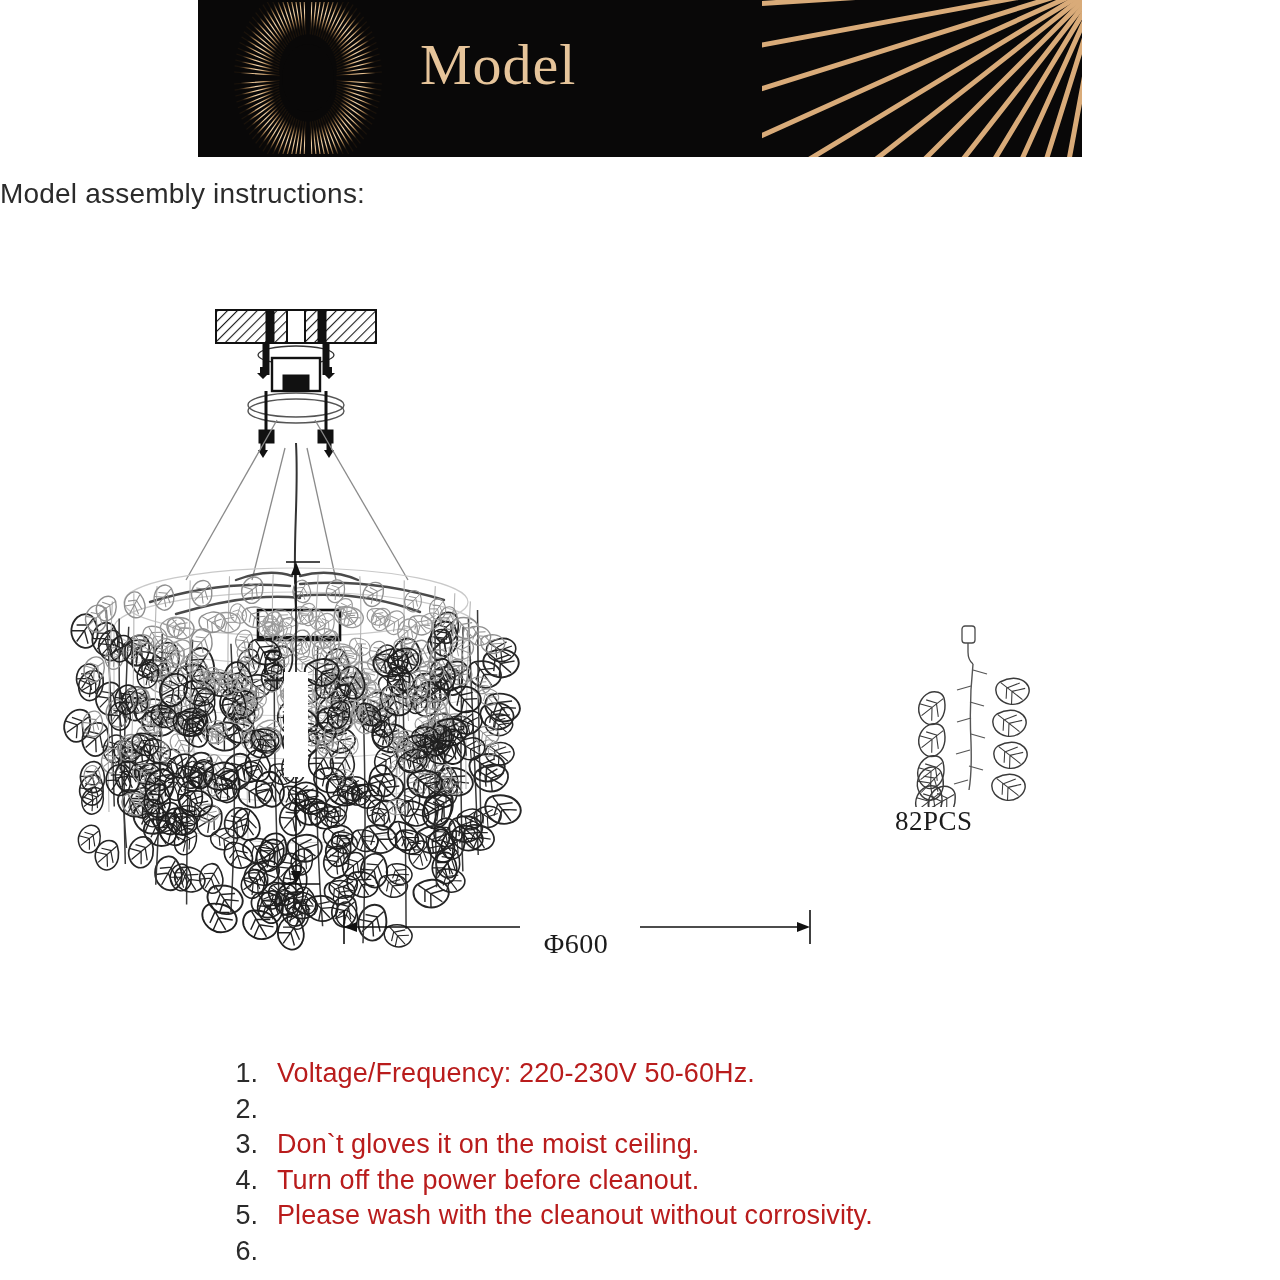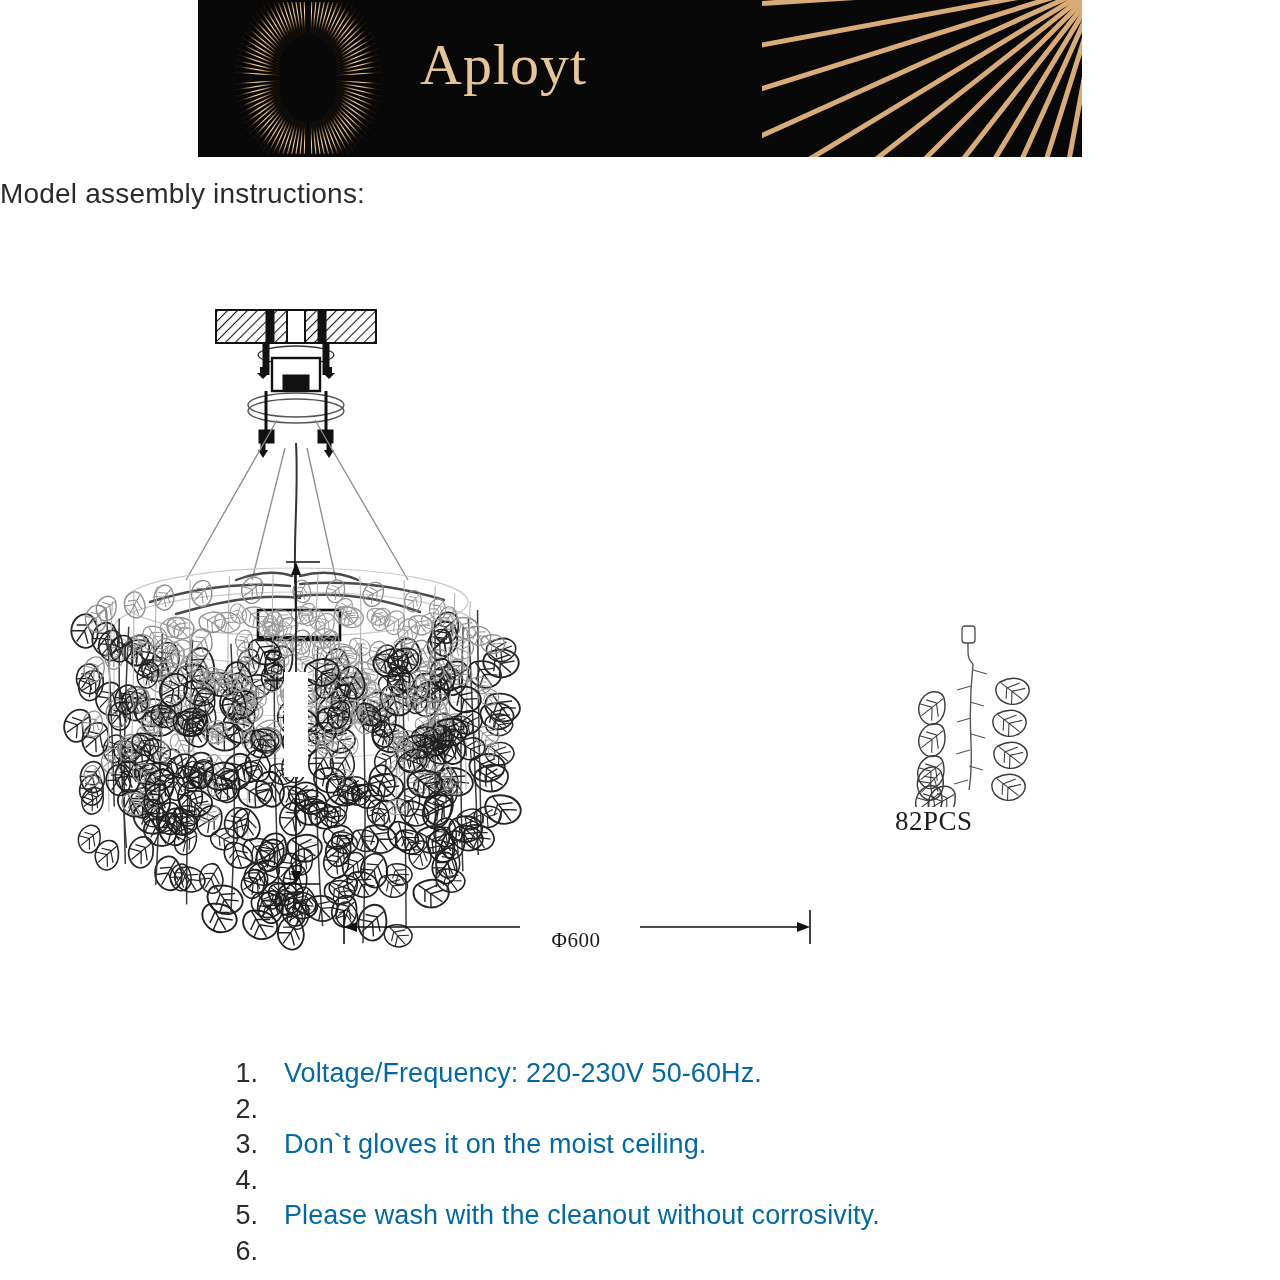--- a/index.html
+++ b/index.html
@@ -52,34 +52,34 @@
 
   
   .dim-v-label{
     position:absolute;left:258px;top:690px;
     transform:rotate(-90deg);transform-origin:left top;
     font-family:"Liberation Serif",serif;font-size:27px;color:#1c1c1c;
     letter-spacing:0.5px;white-space:nowrap;
   }
   .dim-h-label{
     position:absolute;left:0;top:928px;width:1152px;text-align:center;
-    font-family:"Liberation Serif",serif;font-size:21px;color:#1c1c1c;
+    font-family:"Liberation Serif",serif;font-size:28px;color:#1c1c1c;
     letter-spacing:0.5px;
   }
   .dim-h-label span{background:#fff;padding:0 10px;}
 
   
   .instructions{position:absolute;left:0;top:1058px;width:1280px;}
   .instr-row{display:flex;align-items:baseline;margin-bottom:4.5px;}
   .instr-num{
     width:60px;text-align:right;margin-left:198px;
     font-size:27px;color:#2b2b2b;
   }
   .instr-text{
-    margin-left:26px;font-size:27px;color:#0369a1;letter-spacing:0.1px;
+    margin-left:19px;font-size:27px;color:#b91c1c;letter-spacing:0.1px;
   }
 </style>
 </head>
 <body>
 
 <div class="page">
 
   <div class="banner">
 
     <div class="sunburst">
@@ -187,21 +187,21 @@
             <line x1="104.64470862739347" y1="63.84553957816349" x2="146.0728295826378" y2="46.26684945945753"></line>
             <line x1="104.7959231360939" y1="66.35519456296866" x2="147.47851114539105" y2="52.059238328016754"></line>
             <line x1="104.80137986456828" y1="68.83881168417237" x2="148.57811074983903" y2="57.95414521350809"></line>
             <line x1="104.66632277632552" y1="71.28250876231286" x2="149.36691974166197" y2="63.926327219645216"></line>
             <line x1="104.39689152345107" y1="73.67346174545543" x2="149.84156031965665" y2="69.95021054621179"></line>
           </g>
         <ellipse cx="76" cy="76" rx="26" ry="34" fill="#090808"></ellipse>
       </svg>
     </div>
 
-    <div class="brand">Aployt</div>
+    <div class="brand">Model</div>
 
     <div class="rays">
       <svg width="320" height="157" viewBox="0 0 320 157">
         <g id="bigrays" stroke="#d9ab79" stroke-width="5" fill="none" stroke-linecap="round">
             <line x1="340" y1="-18" x2="307.348929844757" y2="500.9738987827012"></line>
             <line x1="340" y1="-18" x2="245.2375267440832" y2="493.2925519332564"></line>
             <line x1="340" y1="-18" x2="184.4987880268348" y2="478.20497082846396"></line>
             <line x1="340" y1="-18" x2="126.01253352534337" y2="455.92970385043157"></line>
             <line x1="340" y1="-18" x2="70.62595512597233" y2="426.7894152834635"></line>
             <line x1="340" y1="-18" x2="19.14134492681052" y2="391.2062114198953"></line>
@@ -2195,20 +2195,21 @@
     </div>
     <div class="instr-row">
       <div class="instr-num">2.</div>
     </div>
     <div class="instr-row">
       <div class="instr-num">3.</div>
       <div class="instr-text">Don`t gloves it on the moist ceiling.</div>
     </div>
     <div class="instr-row">
       <div class="instr-num">4.</div>
+      <div class="instr-text">Turn off the power before cleanout.</div>
     </div>
     <div class="instr-row">
       <div class="instr-num">5.</div>
       <div class="instr-text">Please wash with the cleanout without corrosivity.</div>
     </div>
     <div class="instr-row">
       <div class="instr-num">6.</div>
     </div>
   </div>
 

